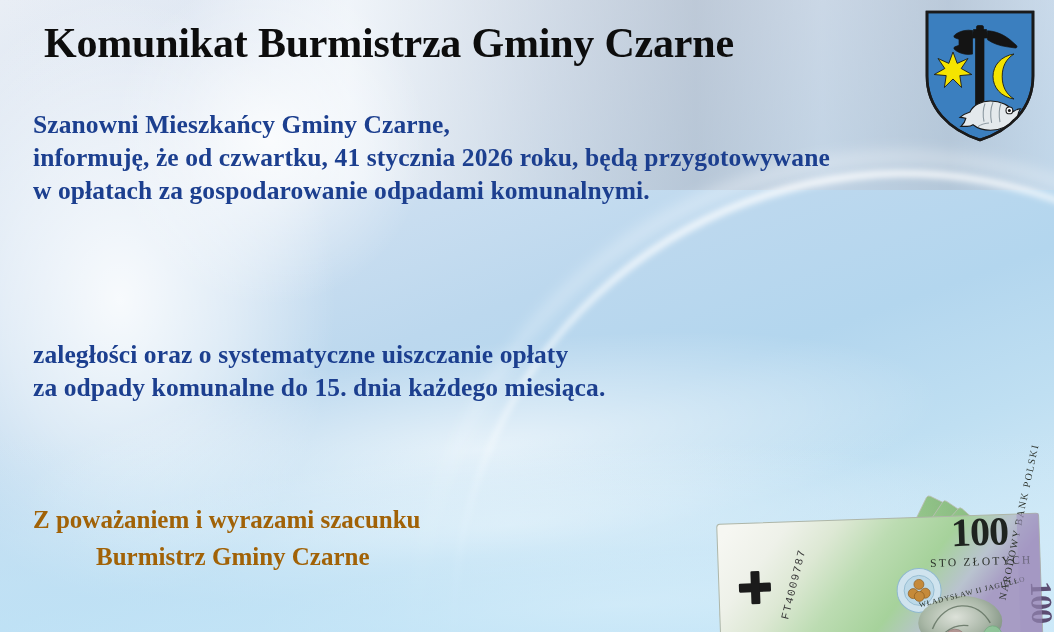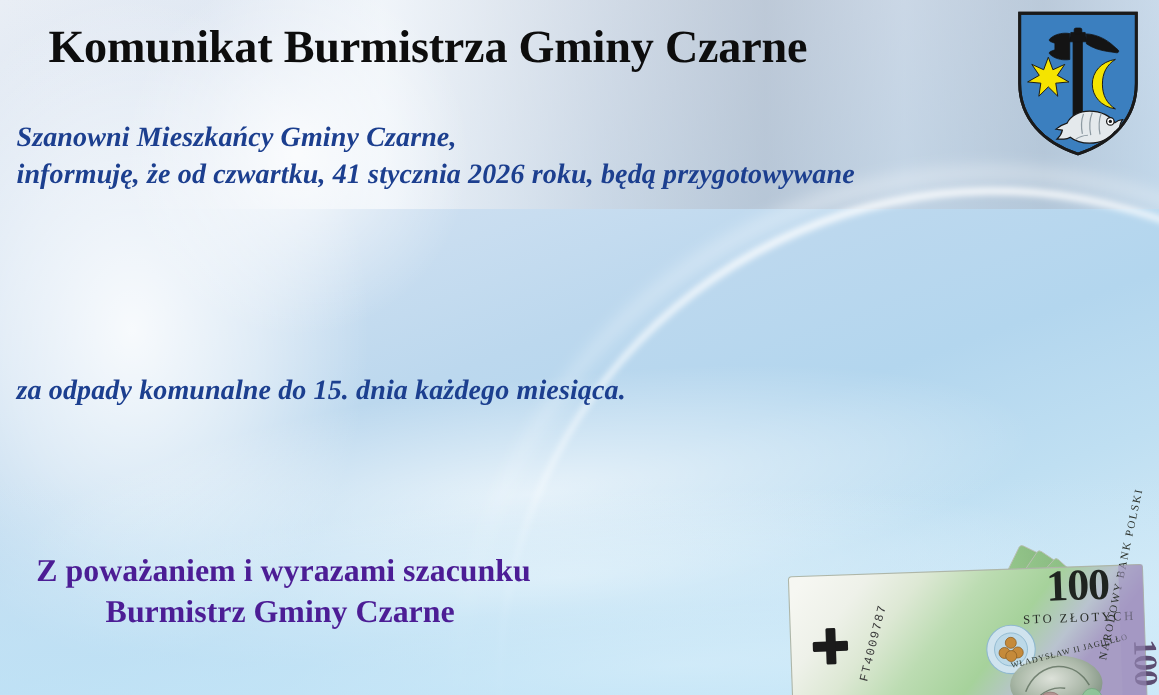--- a/index.html
+++ b/index.html
@@ -143,40 +143,39 @@
     font-size: 42px;
     font-weight: bold;
     color: #0d0d0d;
     letter-spacing: -0.2px;
     line-height: 1.12;
     white-space: nowrap;
   }
 
   .body-block {
     position: absolute;
-    left: 15px;
+    left: 33px;
     color: #1c3f8f;
     font-weight: bold;
     font-size: 25.5px;
     line-height: 33px;
     letter-spacing: 0.1px;
-    font-style: italic;
   }
   #para-1 { top: 108px; }
   #para-2 { top: 338px; }
 
   .body-block .line { white-space: nowrap; }
 
   .sign-block {
     position: absolute;
     left: 33px;
     top: 501px;
-    color: #4c1d95;
+    color: #a16207;
     font-weight: bold;
-    font-size: 29px;
+    font-size: 25px;
     line-height: 37px;
   }
   .sign-block .line { white-space: nowrap; }
   .sign-line-name   { padding-left: 133px; }
   .sign-line-office { padding-left: 63px; }
 
   
   .coa {
     position: absolute;
     right: 17px;
@@ -276,23 +275,25 @@
         </g>
       </g>
 
       <path d="M4 4 H110 V68 C110 100 88 122 57 132 C26 122 4 100 4 68 Z" fill="none" stroke="#1a1a1a" stroke-width="2.6"></path>
     </svg>
   </div>
 
   <div class="body-block" id="para-1">
     <div class="line">Szanowni Mieszkańcy Gminy Czarne,</div>
     <div class="line">informuję, że od czwartku, 41 stycznia 2026 roku, będą przygotowywane</div>
+    <div class="line">w opłatach za gospodarowanie odpadami komunalnymi.</div>
   </div>
 
   <div class="body-block" id="para-2">
+    <div class="line">zaległości oraz o systematyczne uiszczanie opłaty</div>
     <div class="line">za odpady komunalne do 15. dnia każdego miesiąca.</div>
   </div>
 
   <div class="sign-block">
     <div class="line">Z poważaniem i wyrazami szacunku</div>
     <div class="line sign-line-office">Burmistrz Gminy Czarne</div>
   </div>
 
   <div class="money">
     <svg viewBox="0 0 470 380" xmlns="http://www.w3.org/2000/svg">

